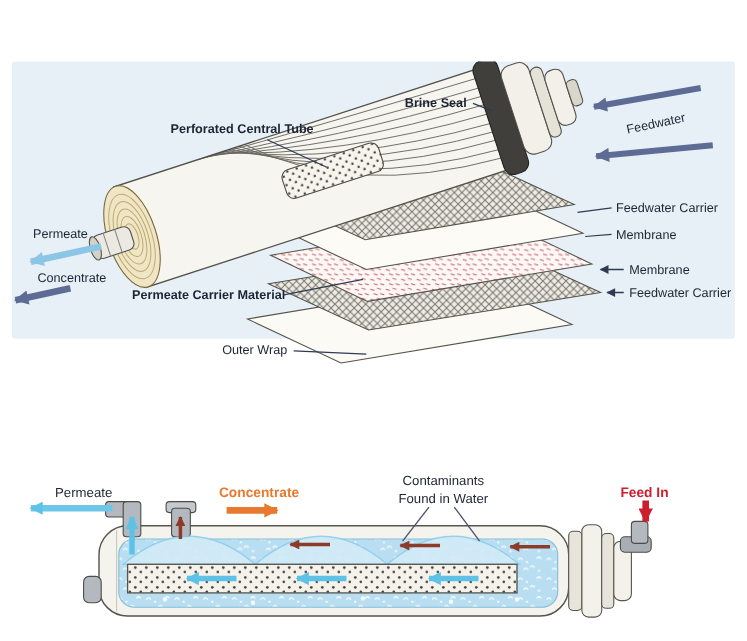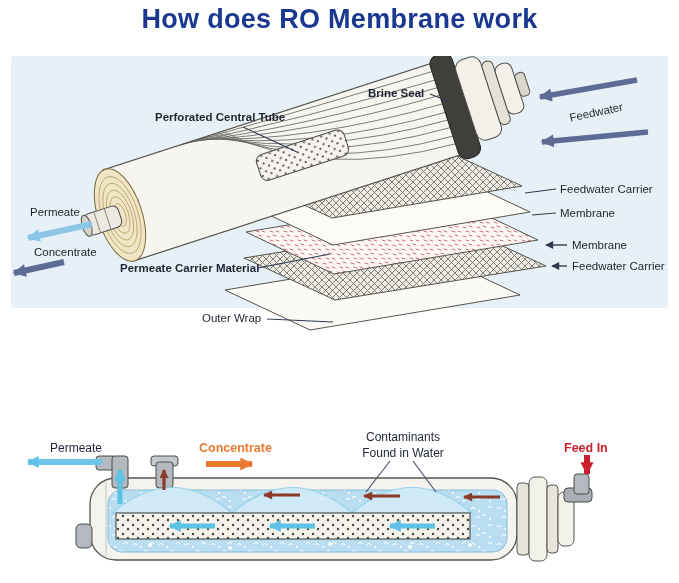--- a/index.html
+++ b/index.html
@@ -15,21 +15,20 @@
   .t12{font-size:12px}
   .t12b{font-size:12.5px;font-weight:700}
   .orange{fill:#e8792f}
   .red{fill:#cb1f2e}
 </style>
 </head>
 <body>
 
 <div class="page">
 
-  <h1 class="title">How does RO Membrane work</h1>
 
   <div class="panel-top">
     <svg width="657" height="336" viewBox="11 56 657 336">
       <defs>
         <pattern id="mesh" width="7" height="7" patternUnits="userSpaceOnUse">
           <rect width="7" height="7" fill="#edebe3"></rect>
           <path d="M0 0L7 7M7 0L0 7" stroke="#75746a" stroke-width="0.9"></path>
         </pattern>
         <pattern id="speckle" width="14" height="9" patternUnits="userSpaceOnUse">
           <rect width="14" height="9" fill="#fdf8f5"></rect>

